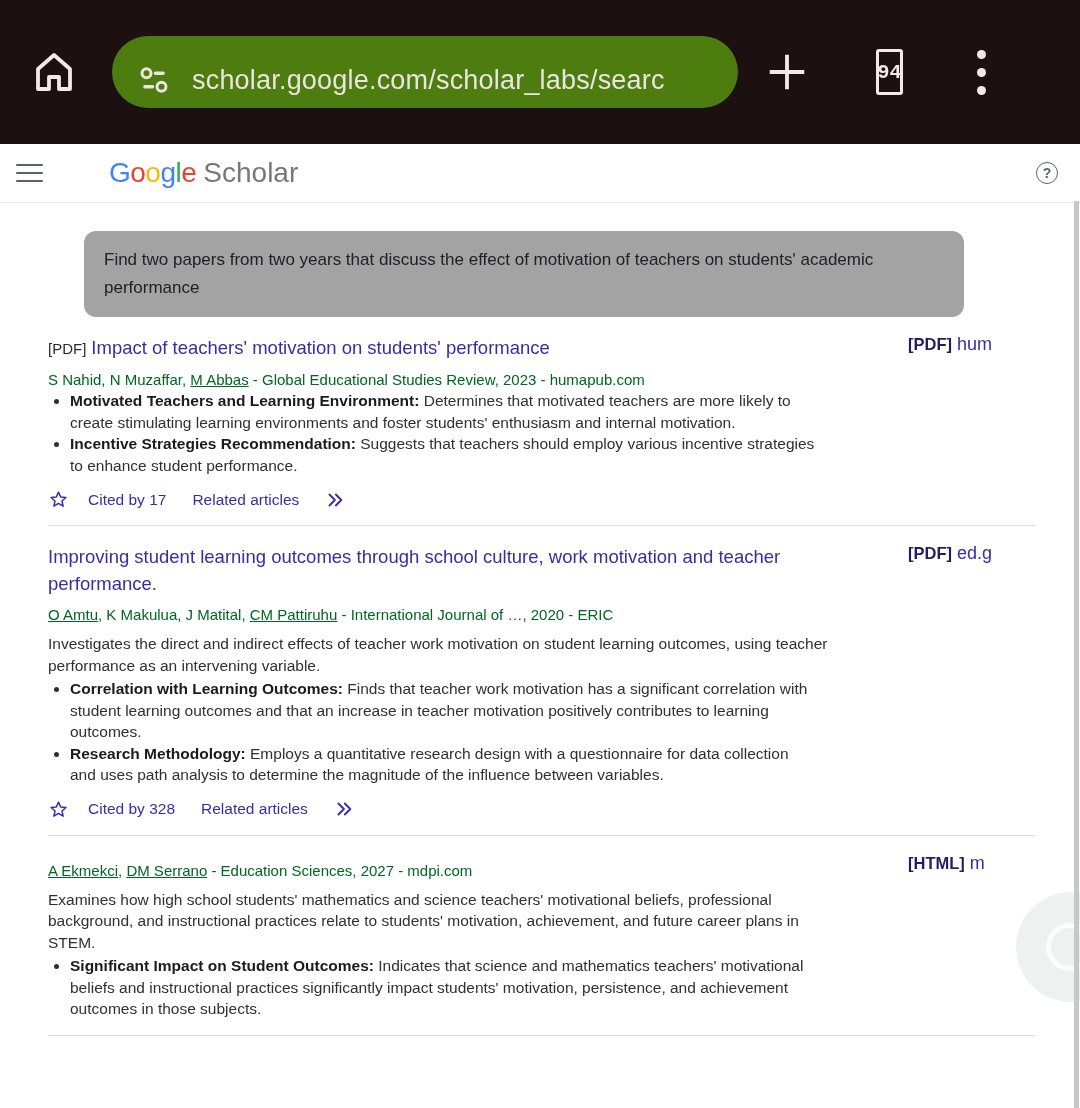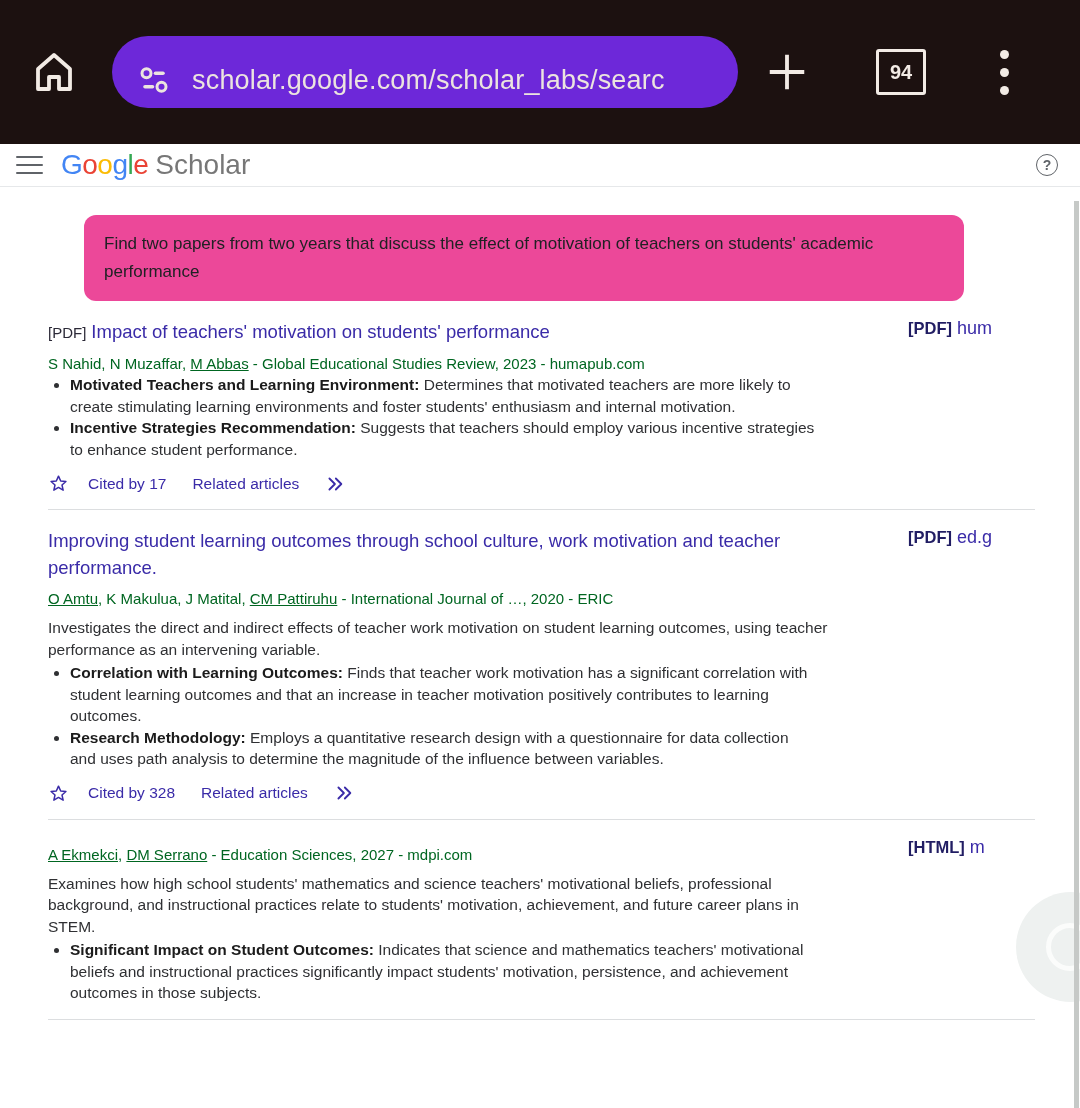--- a/index.html
+++ b/index.html
@@ -2,44 +2,44 @@
 <html><head>
 <meta charset="utf-8">
 <style>
   * { margin:0; padding:0; box-sizing:border-box; }
   html,body { width:1080px; height:1108px; overflow:hidden; background:#fff;
               font-family:"Liberation Sans", sans-serif; position:relative; }
 
   
   .chrome { height:144px; background:#1c1110; display:flex; align-items:center; padding:0 24px; }
   .home-btn { width:48px; height:48px; margin-left:6px; flex:0 0 auto; }
-  .url-pill { width:626px; height:72px; margin-left:34px; background:#6d28d9; border-radius:36px;
+  .url-pill { width:626px; height:72px; margin-left:34px; background:#4d7c0f; border-radius:36px;
               display:flex; align-items:center; padding:16px 20px 0 24px; overflow:hidden; flex:0 0 auto; }
   .tune-ic { width:36px; height:36px; flex:0 0 auto; }
   .url-text { margin-left:20px; font-size:27px; color:#ece4df; white-space:nowrap; letter-spacing:.2px; }
   .plus-btn { width:46px; height:46px; margin-left:26px; flex:0 0 auto; }
-  .tab-btn { width:50px; height:46px; margin-left:66px; border:3.5px solid #f2ebe5; border-radius:3px;
-             display:flex; align-items:center; justify-content:center; flex:0 0 auto; }
+  .tab-btn { width:27px; height:46px; margin-left:66px; border:3.5px solid #f2ebe5; border-radius:3px;
+             display:flex; align-items:center; justify-content:center; flex:0 0 auto;font-family:Liberation Mono, monospace; }
   .tab-btn span { font-size:20px; font-weight:bold; color:#f2ebe5; }
   .kebab { margin-left:74px; display:flex; flex-direction:column; gap:9px; flex:0 0 auto; }
   .kebab i { width:9px; height:9px; border-radius:50%; background:#f2ebe5; }
 
   
-  .gs-header { height:43px; background:#fff; border-bottom:1px solid #e6e8ea;
-               display:flex; align-items:center; position:relative; }
+  .gs-header { height:59px; background:#fff; border-bottom:1px solid #e6e8ea;
+               display:flex; align-items:center; position:relative;gap:48px; }
   .hamburger { margin-left:16px; display:flex; flex-direction:column; gap:5.5px; width:27px; }
   .hamburger i { height:2.6px; background:#5f6368; border-radius:1px; }
   .logo { margin-left:18px; font-size:28px; letter-spacing:-0.5px; white-space:nowrap; }
   .logo .sch { color:#777; margin-left:7px; letter-spacing:0; }
   .help-btn { margin-left:auto; margin-right:22px; width:22px; height:22px; border:1.8px solid #5f6368;
               border-radius:50%; display:flex; align-items:center; justify-content:center;
               font-size:14px; font-weight:bold; color:#5f6368; }
 
   
-  .query-bubble { margin:28px 116px 0 84px; background:#ec4899; border-radius:12px;
+  .query-bubble { margin:28px 116px 0 84px; background:#a3a3a3; border-radius:12px;
                   padding:15px 20px; font-size:17px; line-height:28px; color:#202124; }
   .results { margin:0 45px 0 48px; border-bottom:1px solid #dcdee0; }
   .result { position:relative; padding:17px 0 15px; }
   .result + .result { border-top:1px solid #dcdee0; }
 
   .r-title { font-size:18.5px; line-height:27px; color:#3a2ba8; font-weight:400; max-width:832px; }
   .r-tag { color:#2b2937; font-size:15px; margin-right:5px; }
   .r-side { position:absolute; left:860px; top:17px; white-space:nowrap; }
   .r-side .stag { font-weight:bold; font-size:16.5px; color:#211d63; }
   .r-side .sdom { font-size:18px; color:#3a2ba8; }

